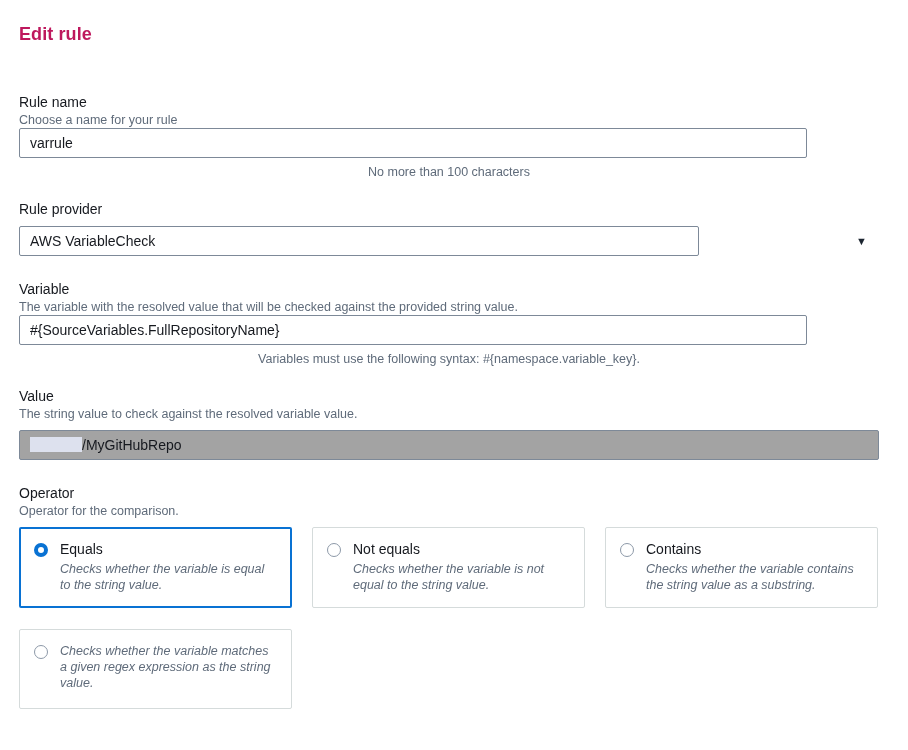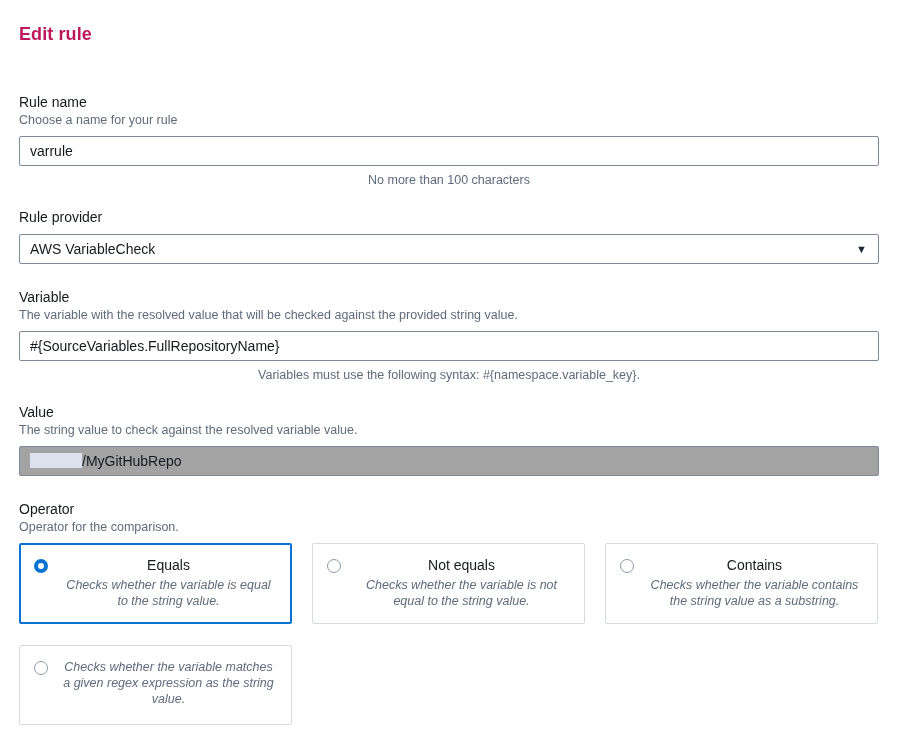--- a/index.html
+++ b/index.html
@@ -58,44 +58,44 @@
   .field-hint {
     font-size: 12.5px;
     color: #5f6b7a;
     line-height: 16px;
     margin-top: 6px;
     text-align: center;
   }
 
   .text-input {
     box-sizing: border-box;
-    width: 860px;
+    width: 788px;
     height: 30px;
     border: 1px solid #7d8998;
     border-radius: 2px;
     background: #ffffff;
     font-size: 14px;
     color: #16191f;
     padding: 0 10px;
     line-height: 28px;
-    margin-top: 8px;
+    margin-top: 0;
     display: block;
     font-family: "Liberation Sans", sans-serif;
     outline: none;
   }
 
   .select-wrap {
     position: relative;
     width: 860px;
     height: 30px;
     margin-top: 8px;
   }
   .select-box {
     box-sizing: border-box;
-    width: 860px;
+    width: 680px;
     height: 30px;
     border: 1px solid #7d8998;
     border-radius: 2px;
     background: #ffffff;
     font-size: 14px;
     color: #16191f;
     padding: 0 10px;
     line-height: 28px;
   }
   .select-arrow {
@@ -139,21 +139,20 @@
     vertical-align: -2px;
   }
 
   
   .cards {
     margin-top: 8px;
     display: flex;
     flex-wrap: wrap;
     width: 860px;
     gap: 21px 20px;
-    text-align: center;
   }
   .radio-card {
     box-sizing: border-box;
     width: 273px;
     min-height: 80px;
     border: 1px solid #d5dbdb;
     border-radius: 2px;
     background: #ffffff;
     padding: 13px 14px 7px 14px;
     display: flex;

